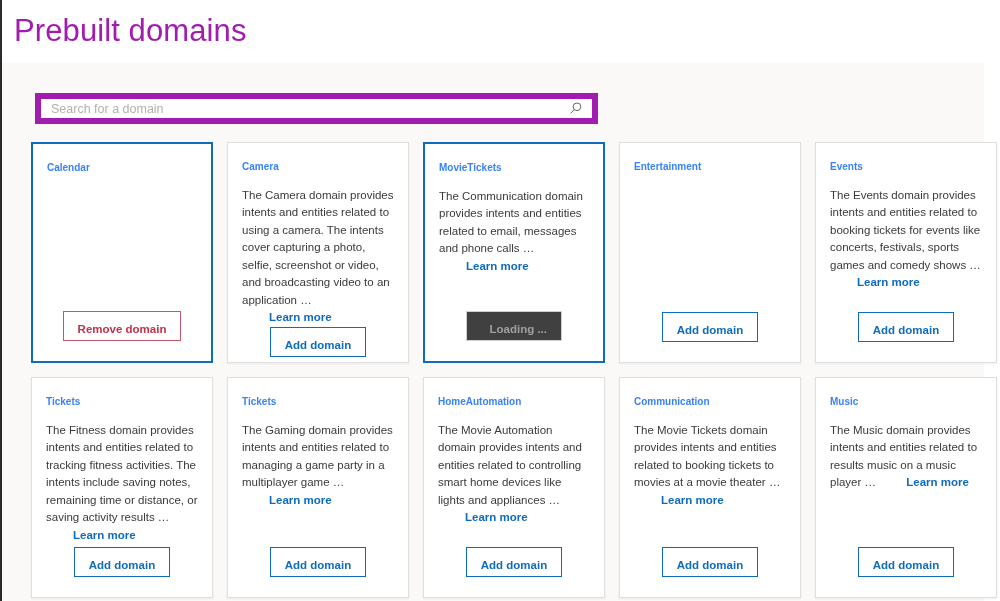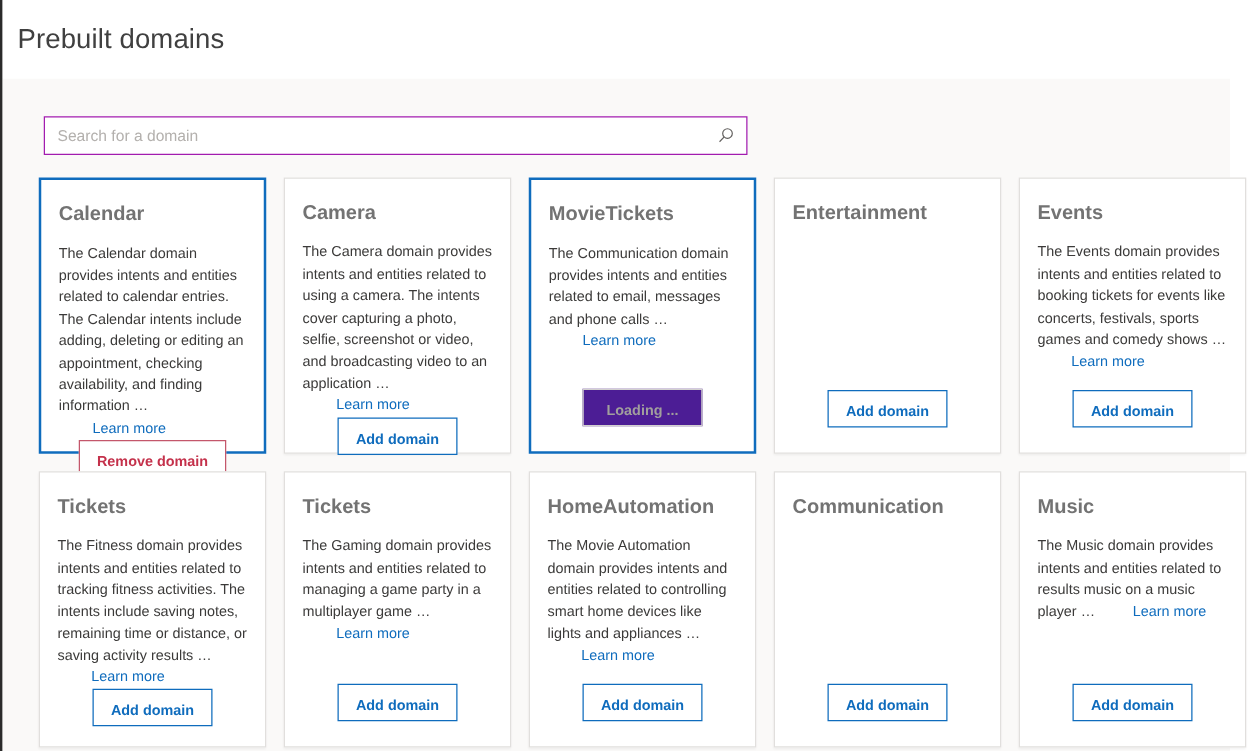--- a/index.html
+++ b/index.html
@@ -28,44 +28,44 @@
   
   .page-header {
     height: 63px;
     background: #ffffff;
     display: flex;
     align-items: center;
     padding-left: 12px;
     box-sizing: border-box;
   }
   .page-title {
-    font-size: 22px;
+    font-size: 31px;
     font-weight: 400;
-    color: #404040;
+    color: #a21caf;
     letter-spacing: 0.1px;
     line-height: 1.1;
   }
   
   .content {
     position: relative;
     background: #faf9f8;
     height: 538px;
     padding: 0 0 0 0;
     box-sizing: border-box;
     margin-right: 16px;
   }
   .search-row {
     padding: 30px 0 0 33px;
   }
   .search-box {
     position: relative;
     width: 563px;
     height: 31px;
     background: #ffffff;
-    border: 1px solid #a21caf;
+    border: 6px solid #a21caf;
     box-sizing: border-box;
     display: flex;
     align-items: flex-start;
   }
   .search-input {
     border: 0;
     outline: none;
     background: transparent;
     font-family: "Liberation Sans", sans-serif;
     font-size: 12.5px;
@@ -108,35 +108,35 @@
     padding: 18px 14px 0 14px;
     display: flex;
     flex-direction: column;
     box-shadow: 0 1px 2px rgba(0,0,0,0.06);
   }
   .card.selected {
     border: 2px solid #0f6cbd;
     box-shadow: none;
   }
   .card-title {
-    font-size: 16px;
+    font-size: 10px;
     font-weight: 700;
-    color: #737373;
+    color: #3b82f6;
     margin-bottom: 14px;
     line-height: 1.2;
   }
   .card-desc {
     font-size: 11.5px;
     line-height: 1.52;
     color: #3b3a39;
     flex: 0 0 auto;
   }
   .learn-more {
     color: #0f6cbd;
-    font-weight: 400;
+    font-weight: 700;
     text-decoration: none;
     white-space: nowrap;
     padding-left: 27px;
   }
   .card-footer {
     margin-top: auto;
     padding-bottom: 20px;
     display: flex;
     justify-content: center;
   }
@@ -152,24 +152,25 @@
     color: #0f6cbd;
     cursor: pointer;
     box-sizing: border-box;
     line-height: 1;
   }
   .btn.remove {
     border-color: #c4576b;
     color: #c4314b;
   }
   .btn.loading {
-    background: #4c1d95;
+    background: #404040;
     border: 1px solid #d2d0ce;
     color: #a19f9d;
     cursor: default;
+    text-align: right;
   }
 </style>
 </head>
 <body>
 
 <div id="page">
 
   <div class="page-header">
     <div class="page-title">Prebuilt domains</div>
   </div>
@@ -184,21 +185,20 @@
             <circle cx="9.6" cy="6.2" r="4.1" fill="none" stroke="#605e5c" stroke-width="1"></circle>
             <line x1="6.6" y1="9.3" x2="2.8" y2="13.2" stroke="#605e5c" stroke-width="1"></line>
           </svg>
         </span>
       </div>
     </div>
 
     <div class="card-grid">
         <div class="card selected">
           <div class="card-title">Calendar</div>
-          <div class="card-desc"><span>The Calendar domain provides intents and entities related to calendar entries. The Calendar intents include adding, deleting or editing an appointment, checking availability, and finding information </span><span>… </span><a class="learn-more" href="#">Learn more</a></div>
           <div class="card-footer">
             <button class="btn remove">Remove domain</button>
           </div>
         </div>
         <div class="card">
           <div class="card-title">Camera</div>
           <div class="card-desc"><span>The Camera domain provides intents and entities related to using a camera. The intents cover capturing a photo, selfie, screenshot or video, and broadcasting video to an application </span><span>… </span><a class="learn-more" href="#">Learn more</a></div>
           <div class="card-footer">
             <button class="btn">Add domain</button>
           </div>
@@ -239,20 +239,21 @@
         </div>
         <div class="card">
           <div class="card-title">HomeAutomation</div>
           <div class="card-desc"><span>The Movie Automation domain provides intents and entities related to controlling smart home devices like lights and appliances </span><span>… </span><a class="learn-more" href="#">Learn more</a></div>
           <div class="card-footer">
             <button class="btn">Add domain</button>
           </div>
         </div>
         <div class="card">
           <div class="card-title">Communication</div>
+          <div class="card-desc"><span>The Movie Tickets domain provides intents and entities related to booking tickets to movies at a movie theater </span><span>… </span><a class="learn-more" href="#">Learn more</a></div>
           <div class="card-footer">
             <button class="btn">Add domain</button>
           </div>
         </div>
         <div class="card">
           <div class="card-title">Music</div>
           <div class="card-desc"><span>The Music domain provides intents and entities related to results music on a music player </span><span>… </span><a class="learn-more" href="#">Learn more</a></div>
           <div class="card-footer">
             <button class="btn">Add domain</button>
           </div>

